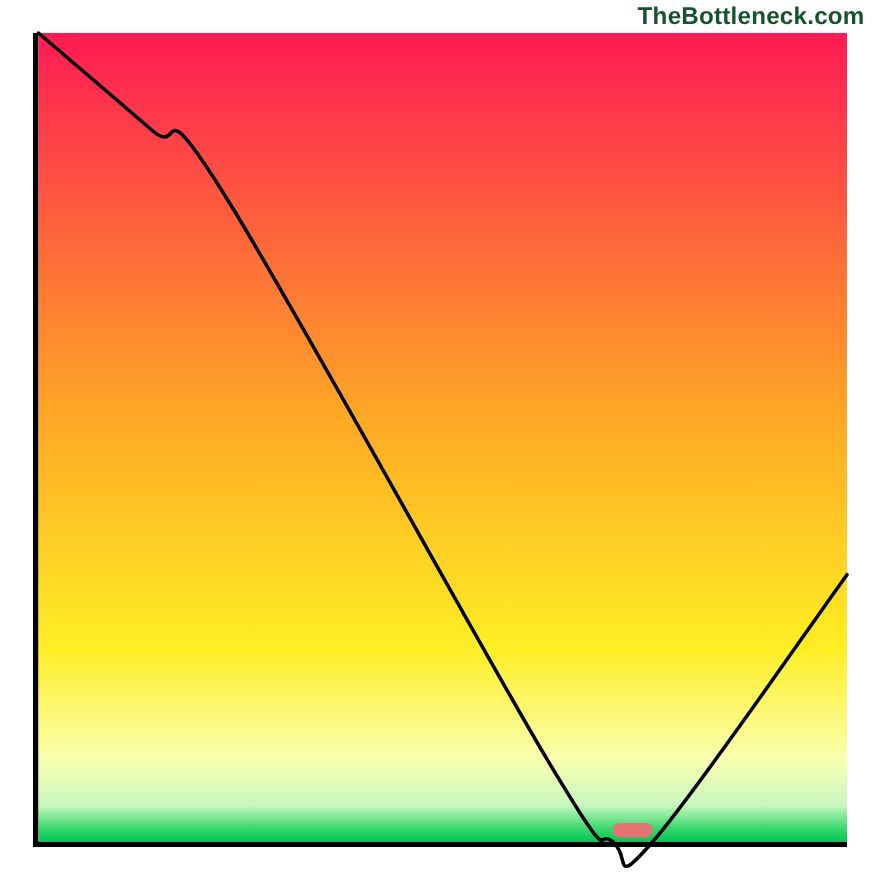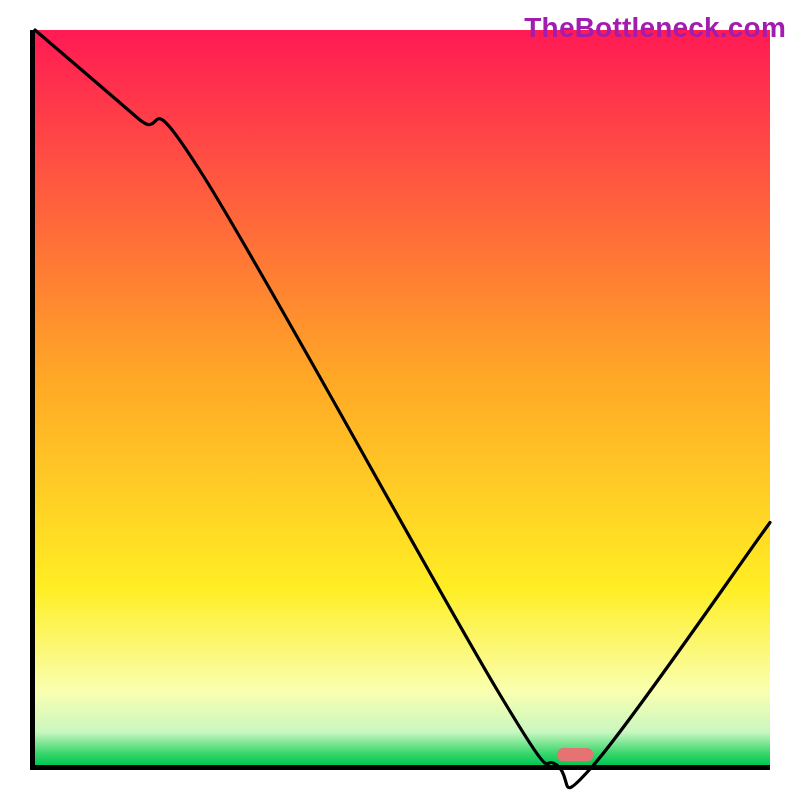--- a/index.html
+++ b/index.html
@@ -11,25 +11,25 @@
     font-family: Arial, Helvetica, sans-serif;
     overflow: hidden;
   }
   .frame {
     position: relative;
     width: 800px;
     height: 800px;
   }
   .watermark {
     position: absolute;
-    top: 12px;
+    top: 2px;
     right: 14px;
-    font-size: 28px;
+    font-size: 22px;
     font-weight: 600;
-    color: #a21caf;
+    color: #14532d;
     letter-spacing: 0.2px;
     z-index: 10;
   }
   .plot-box {
     position: absolute;
     top: 30px;
     left: 30px;
     width: 740px;
     height: 740px;
     border-left: 5px solid #000;

